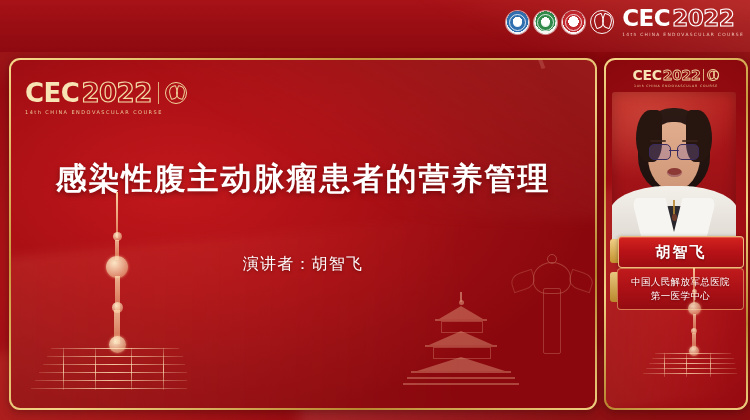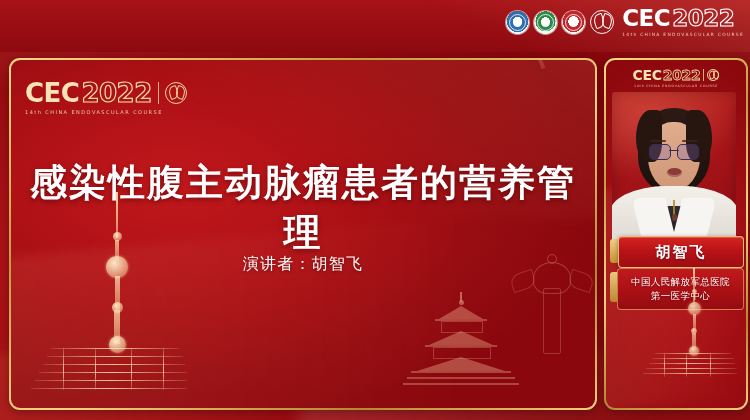--- a/index.html
+++ b/index.html
@@ -96,21 +96,21 @@
   .slidelogo .bar{width:1.2px;height:22px;background:#e9c98d;margin:0 6px;opacity:.85;}
   .slidelogo .emb{width:22px;height:22px;position:relative;}
   .slidelogo .emb .o{position:absolute;inset:0;border-radius:50%;border:1.2px solid #f0d49b;}
   .slidelogo .emb .p{position:absolute;left:50%;top:53%;width:7px;height:11px;margin:-7.5px 0 0 -7px;
     border:1.1px solid #f0d49b;border-radius:60% 10% 60% 10%;transform:rotate(-18deg);}
   .slidelogo .emb .p2{margin:-7.5px 0 0 0;transform:rotate(18deg) scaleX(-1);}
   .slidelogo .sub{font-size:5px;color:#edcd9a;letter-spacing:1.45px;margin-top:3px;white-space:nowrap;}
 
   
   .slide-title{position:absolute;left:0;right:0;top:98px;text-align:center;
-    font-size:37px;font-weight:bold;color:#ffffff;letter-spacing:2px;
+    font-size:31px;font-weight:bold;color:#ffffff;letter-spacing:2px;
     text-shadow:0 2px 5px rgba(60,0,0,.55);}
   .slide-pres{position:absolute;left:0;right:0;top:194px;text-align:center;
     font-size:16px;color:#ffffff;letter-spacing:1.2px;text-shadow:0 1px 3px rgba(60,0,0,.5);}
   .slide-unit{position:absolute;left:0;right:0;top:228px;text-align:center;
     font-size:16px;color:#ffffff;letter-spacing:1.2px;text-shadow:0 1px 3px rgba(60,0,0,.5);}
 
   
   .pearl{position:absolute;pointer-events:none;}
   .pearl .mast{position:absolute;left:50%;width:1.6px;margin-left:-0.8px;
     background:linear-gradient(180deg,rgba(255,220,170,.95),rgba(255,200,140,.55));}

